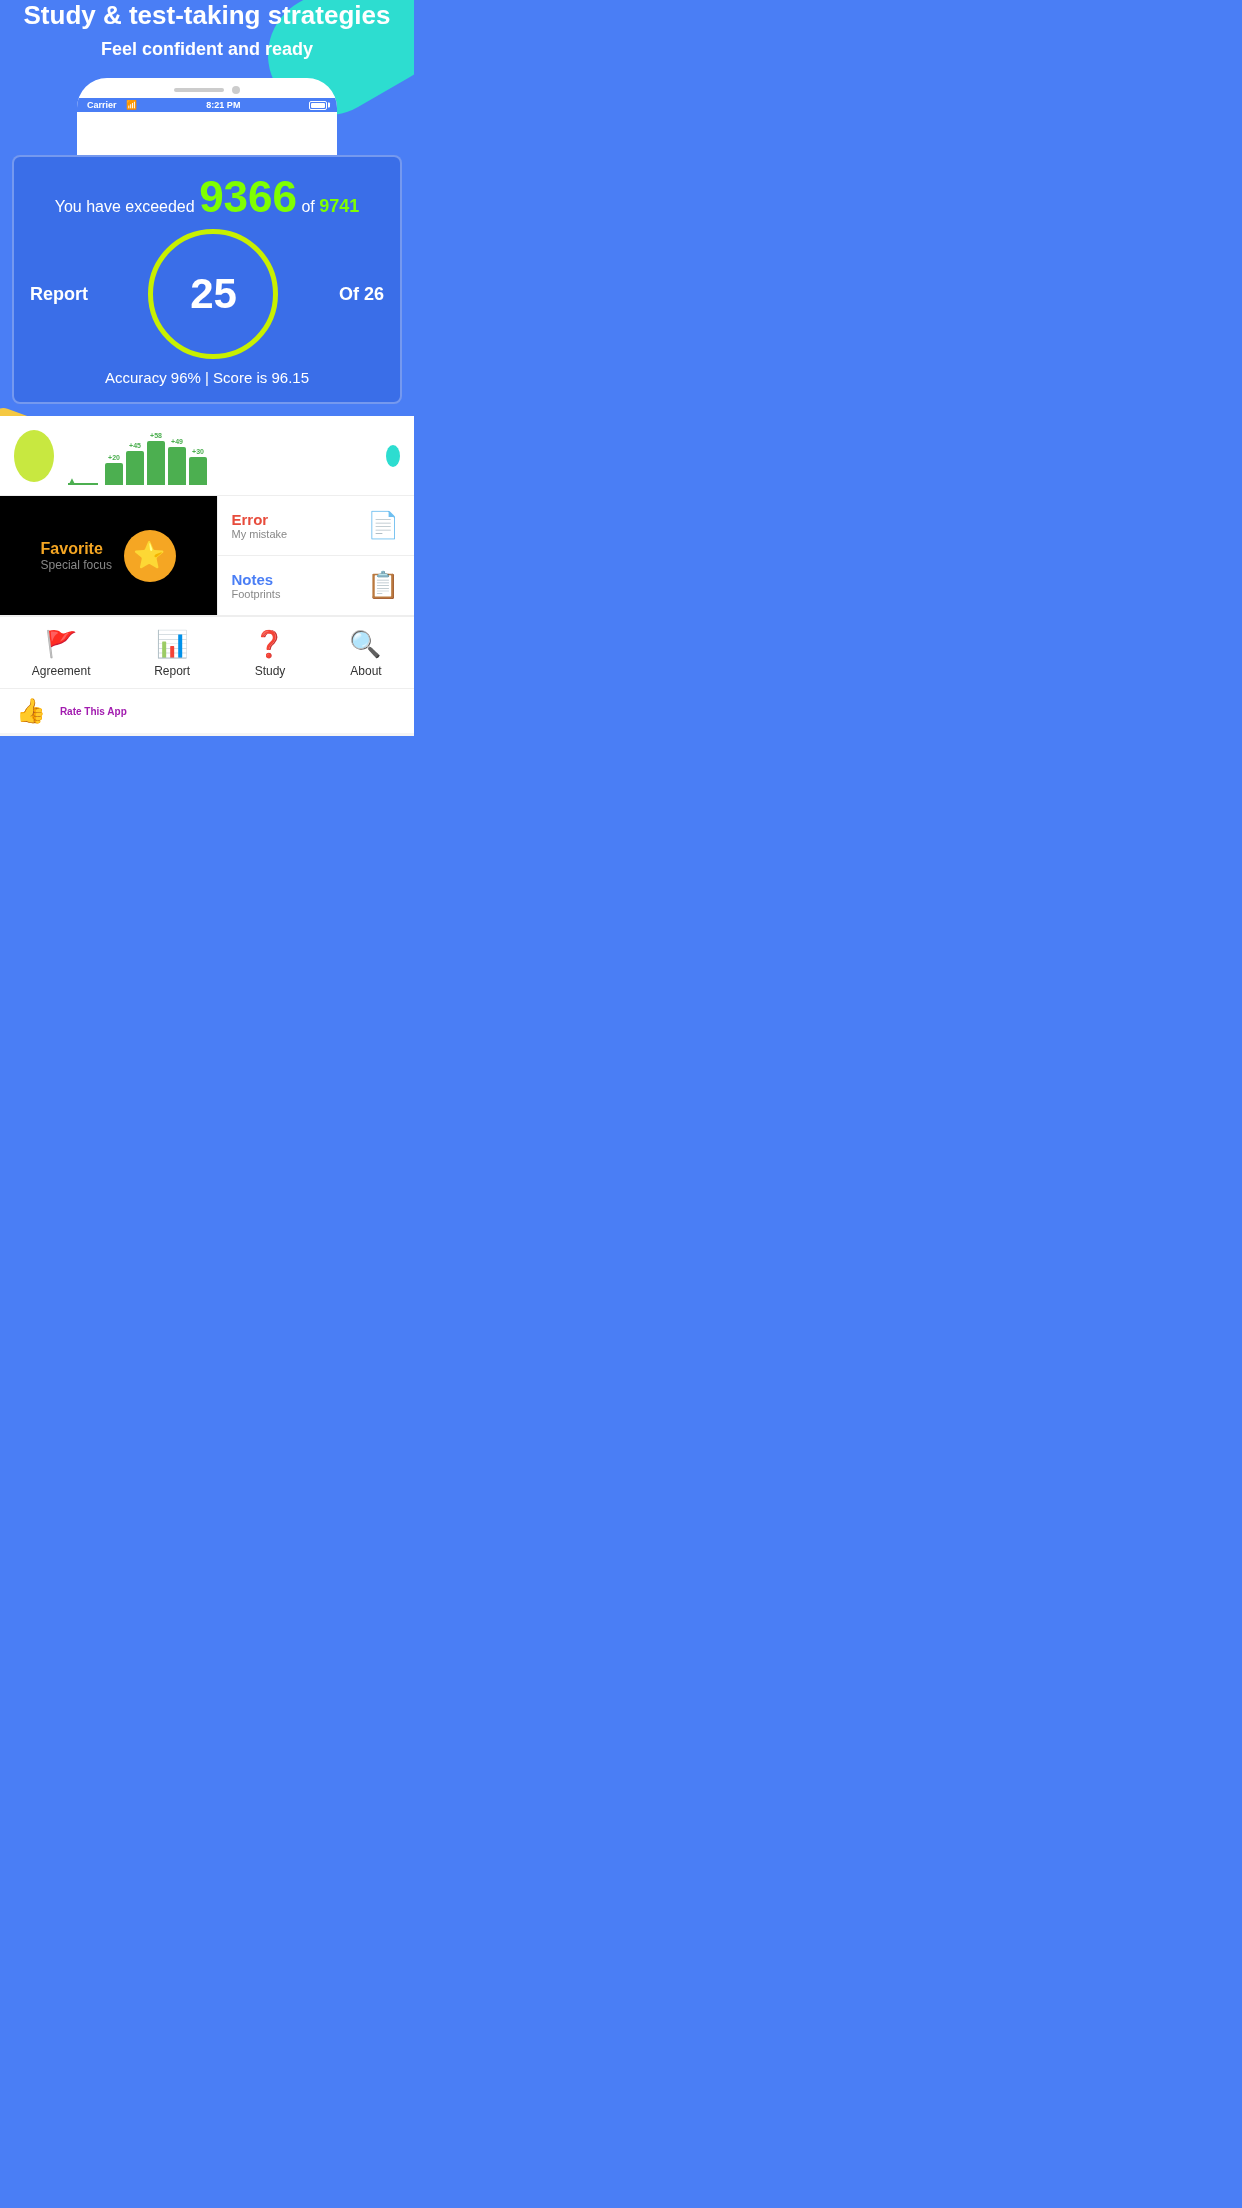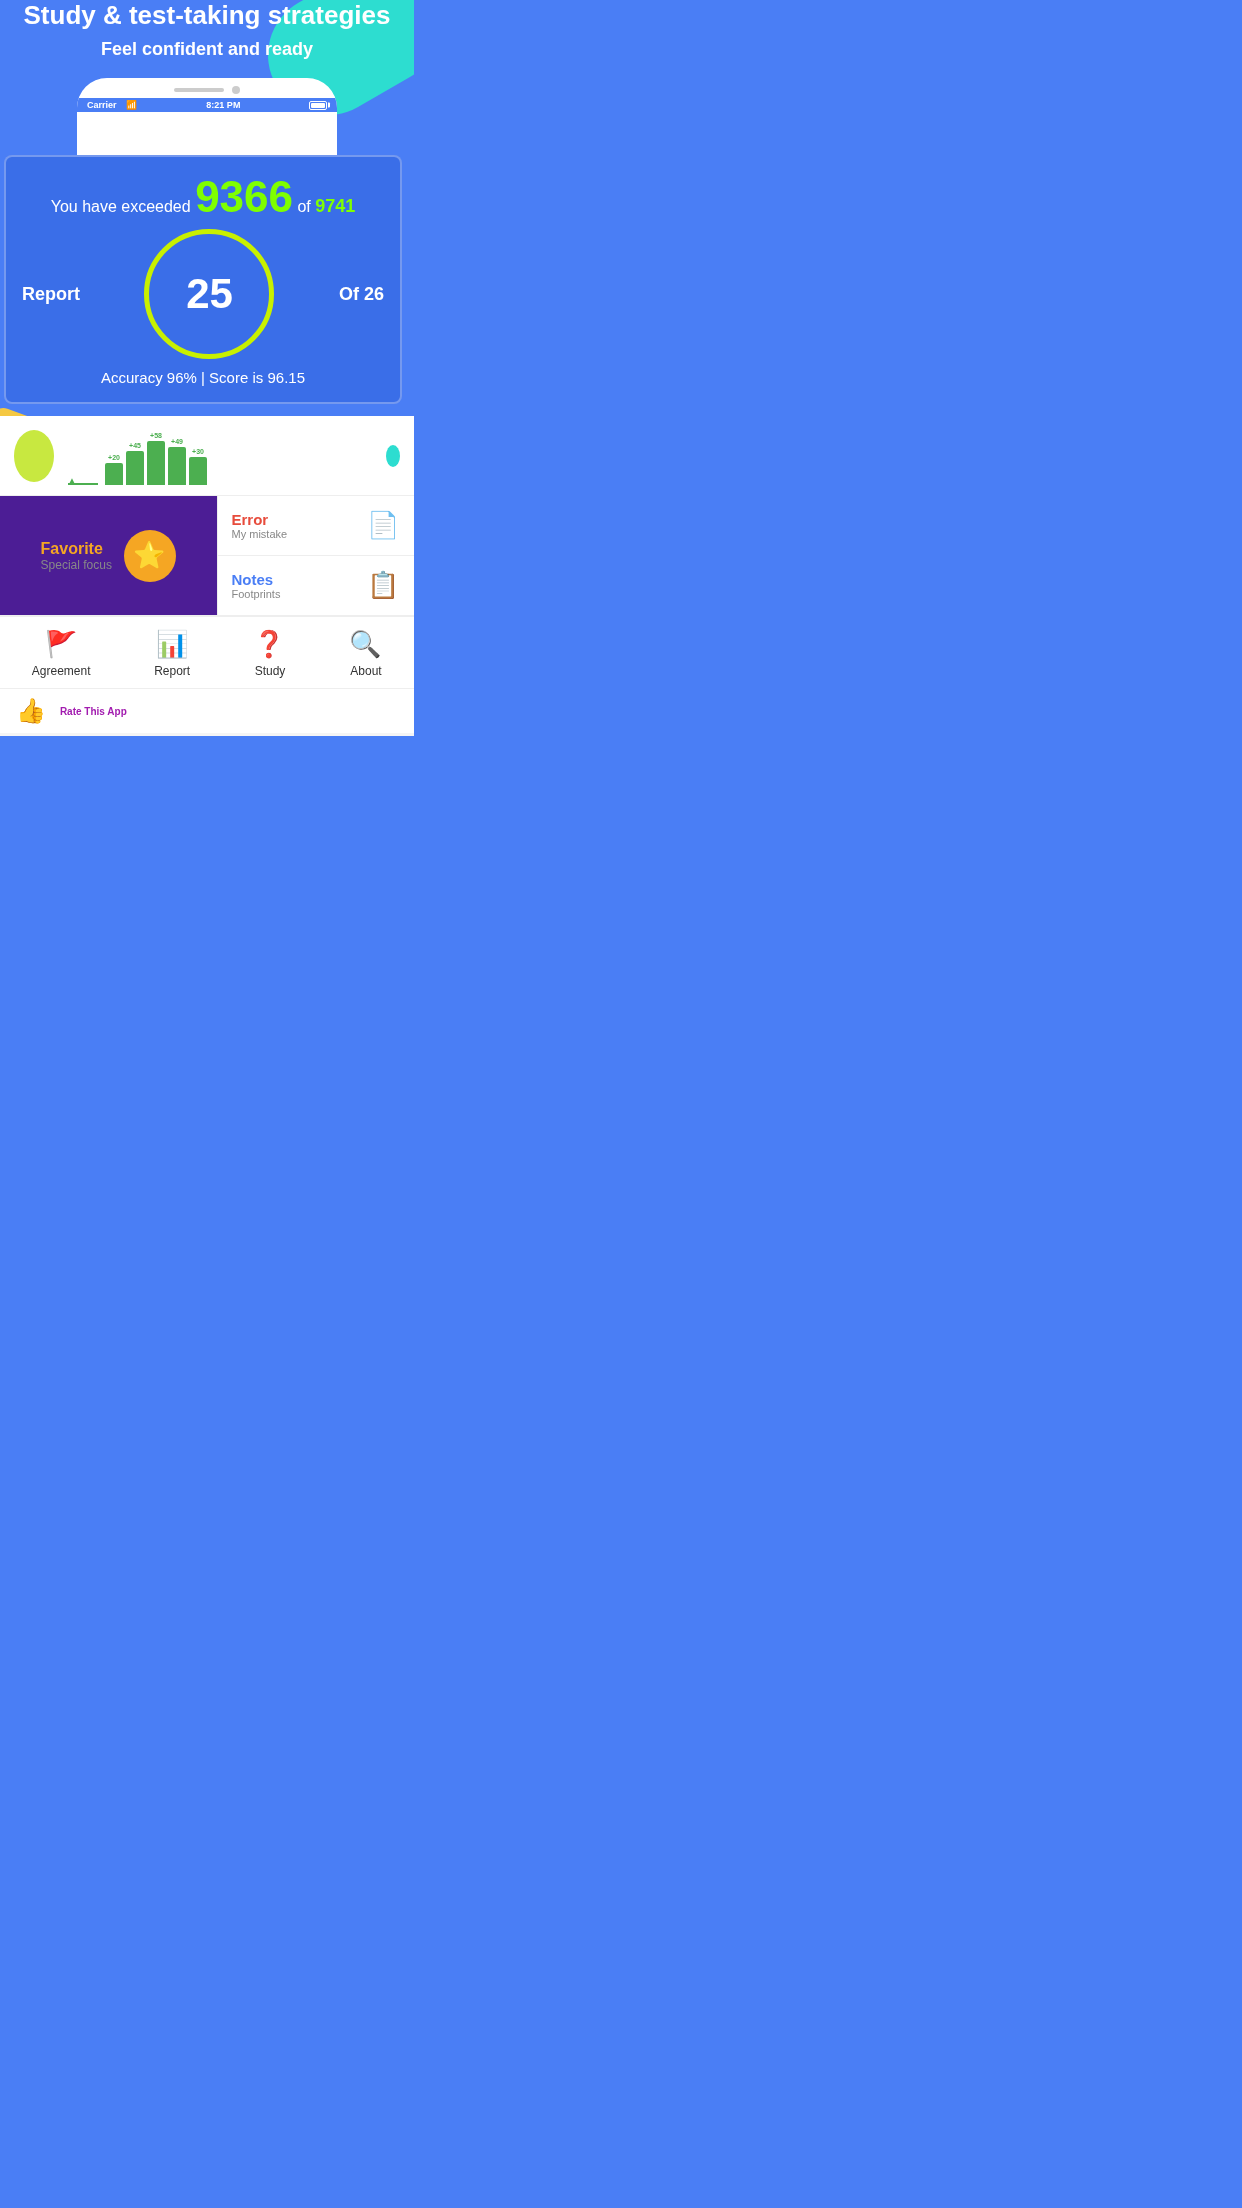--- a/index.html
+++ b/index.html
@@ -155,21 +155,21 @@
       bottom: 1px;
       right: 1px;
       background: white;
       border-radius: 1px;
     }
 
     
     .result-card {
       position: absolute;
       z-index: 10;
-      left: 4px;
+      left: 12px;
       right: 12px;
       top: 155px;
       background: #3a6ee8;
       border-radius: 8px;
       padding: 18px 16px 16px;
       border: 2px solid rgba(255,255,255,0.3);
     }
 
     .result-exceeded-text {
       text-align: center;
@@ -316,21 +316,21 @@
 
     
     .two-col-row {
       display: flex;
       height: 120px;
       border-bottom: 1px solid #eee;
     }
 
     .favorite-col {
       flex: 1;
-      background: #4c1d95;
+      background: #000000;
       display: flex;
       align-items: center;
       justify-content: center;
       gap: 12px;
       border-right: 1px solid #eee;
       padding: 10px;
     }
 
     .favorite-text .fav-title {
       color: #f5a623;

